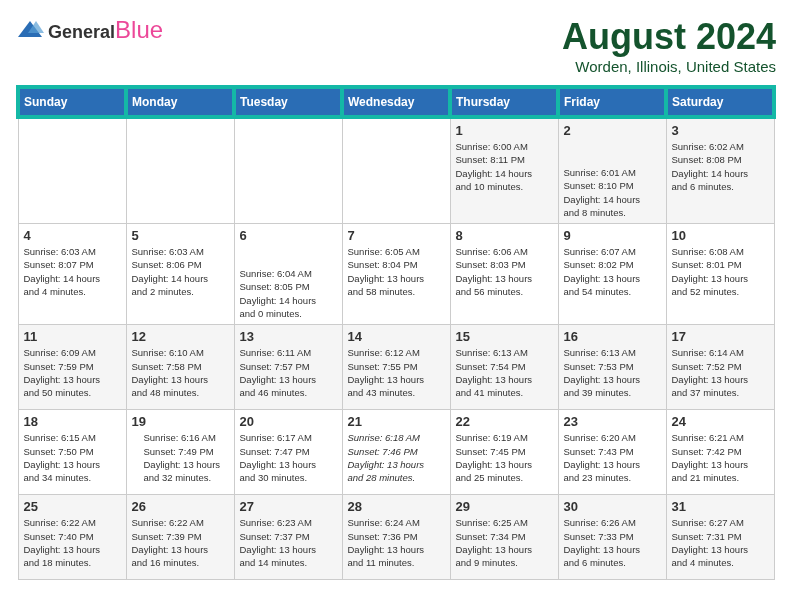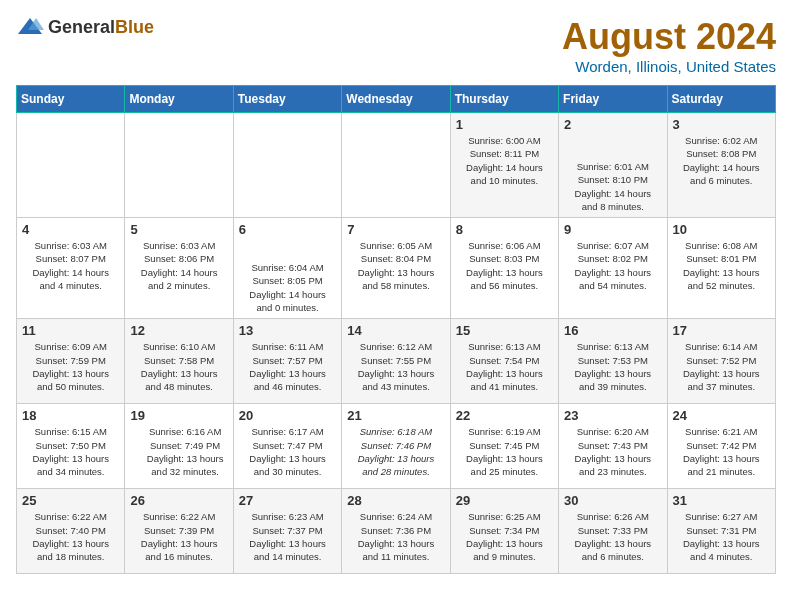--- a/index.html
+++ b/index.html
@@ -20,53 +20,53 @@
       display: flex;
       align-items: center;
       gap: 4px;
     }
     .logo-text-general {
       font-size: 18px;
       font-weight: bold;
       color: #333;
     }
     .logo-text-blue {
-      font-size: 18px;
-      font-weight: bold;
-      color: #a16207;
+      font-size: 24px;
+      font-weight: normal;
+      color: #ec4899;
     }
     .logo-icon {
       width: 28px;
       height: 22px;
     }
     .title-area {
       text-align: right;
     }
     .month-title {
       font-size: 36px;
       font-weight: bold;
-      color: #a16207;
+      color: #14532d;
     }
     .location {
       font-size: 15px;
-      color: #0369a1;
+      color: #14532d;
     }
     table {
       width: 100%;
       border-collapse: collapse;
       table-layout: fixed;
     }
     thead tr th {
       background-color: #2a6db5;
       color: #fff;
       font-size: 12px;
       font-weight: bold;
       padding: 6px 4px;
       text-align: left;
-      border: 1px solid #14b8a6;
+      border: 4px solid #14b8a6;
     }
     tbody tr td {
       border: 1px solid #ccc;
       vertical-align: top;
       padding: 4px 5px;
       font-size: 10px;
       color: #333;
       height: 85px;
       background: #fff;
     }
@@ -80,21 +80,20 @@
       font-size: 13px;
       font-weight: bold;
       color: #333;
       display: block;
       margin-bottom: 2px;
     }
     .day-info {
       font-size: 9.5px;
       line-height: 1.4;
       color: #333;
-      text-align: center;
     }
     .empty-cell {
       background: #fff !important;
     }
   </style>
 </head>
 <body>
 
 <div class="header-area">
   <div class="logo">

